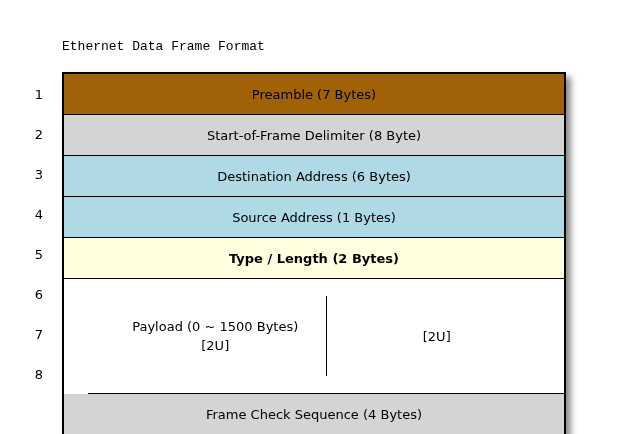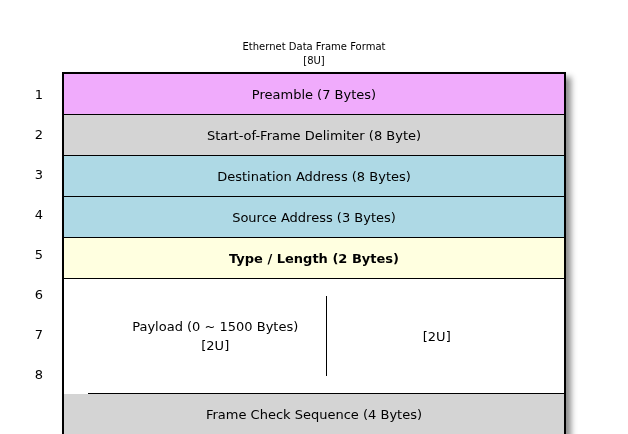--- a/index.html
+++ b/index.html
@@ -14,24 +14,25 @@
     background: #ffffff;
     overflow: hidden;
     font-family: "DejaVu Sans", "Liberation Sans", sans-serif;
     color: #000000;
   }
   .title-block {
     position: absolute;
     left: 62px;
     top: 40px;
     width: 504px;
-    text-align: center;
-    font-size: 10px;
+    text-align: left;
+    font-size: 13px;
     line-height: 14px;
     color: #000000;
+    font-family: Liberation Mono, monospace;
   }
   .frame-wrap {
     position: absolute;
     left: 26px;
     top: 72px;
     display: flex;
     align-items: flex-start;
   }
   .numbers-col {
     width: 26px;
@@ -86,48 +87,47 @@
     border-right: 1.5px solid #000000;
   }
 </style>
 </head>
 <body>
 
 <div class="canvas">
 
   <div class="title-block">
     <div>Ethernet Data Frame Format</div>
-    <div>[8U]</div>
   </div>
 
   <div class="frame-wrap">
 
     <div class="numbers-col">
       <div class="row-number">1</div>
       <div class="row-number">2</div>
       <div class="row-number">3</div>
       <div class="row-number">4</div>
       <div class="row-number">5</div>
       <div class="row-number">6</div>
       <div class="row-number">7</div>
       <div class="row-number">8</div>
     </div>
 
     <div class="frame-box">
-      <div class="frame-row" style="background-color: #f0abfc;">
+      <div class="frame-row" style="background-color: #a16207;">
         <span>Preamble (7 Bytes)</span>
       </div>
       <div class="frame-row" style="background-color: rgb(212, 212, 212);">
         <span>Start-of-Frame Delimiter (8 Byte)</span>
       </div>
       <div class="frame-row" style="background-color: rgb(174, 217, 229);">
-        <span>Destination Address (8 Bytes)</span>
+        <span>Destination Address (6 Bytes)</span>
       </div>
       <div class="frame-row" style="background-color: rgb(174, 217, 229);">
-        <span>Source Address (3 Bytes)</span>
+        <span>Source Address (1 Bytes)</span>
       </div>
       <div class="frame-row" style="background-color: rgb(255, 255, 224); font-weight: bold;">
         <span>Type / Length (2 Bytes)</span>
       </div>
       <div class="frame-row double" style="background-color: rgb(255, 255, 255);">
         <div class="split">
           <div class="split-cell left">
             <span>Payload (0 ~ 1500 Bytes)</span>
             <span>[2U]</span>
           </div>

